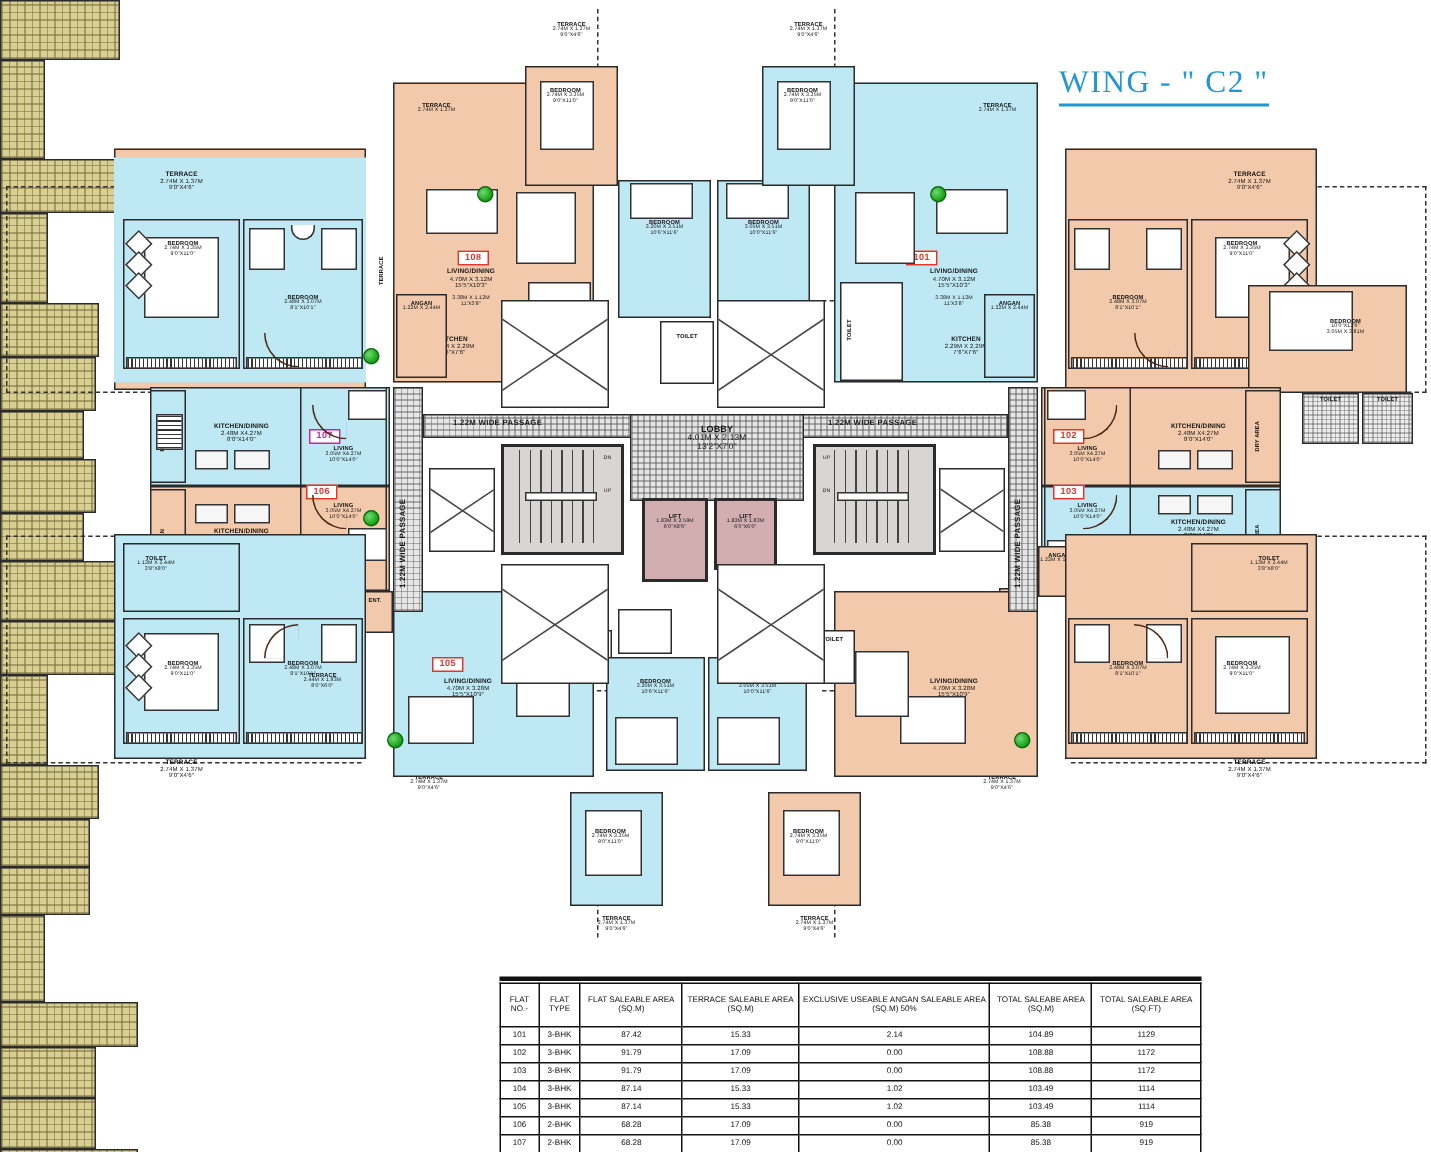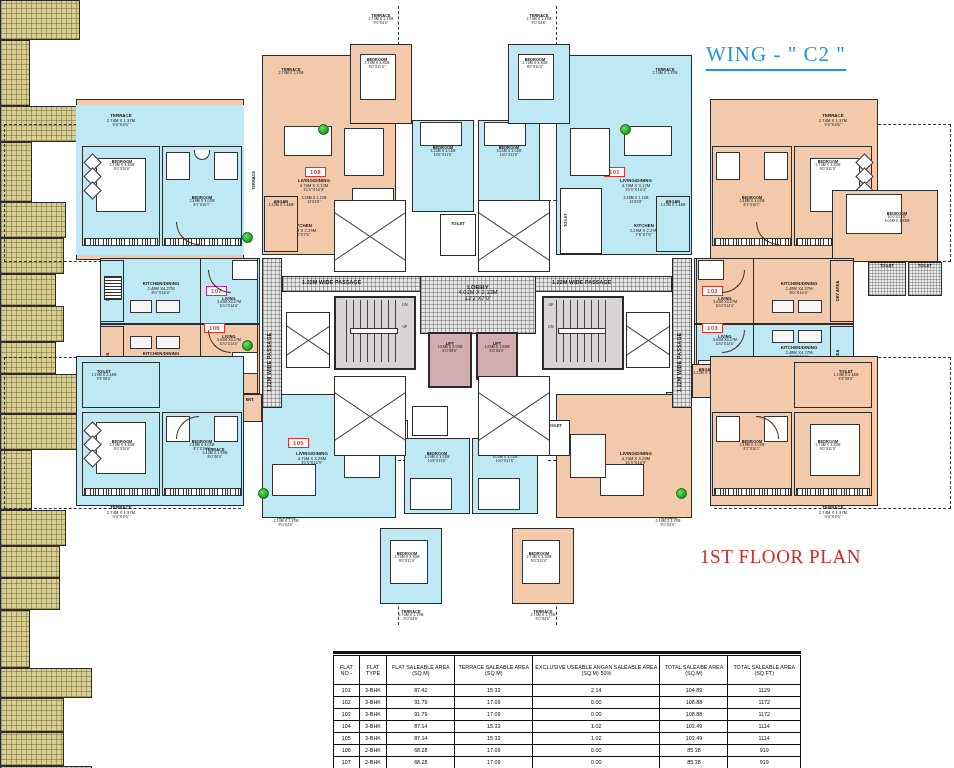--- a/index.html
+++ b/index.html
@@ -107,21 +107,20 @@
   #area-table thead th{font-weight:400;height:26px;vertical-align:middle;}
   #area-table tbody td{height:9px;}
   #table-topbar{position:absolute;left:333px;top:651px;width:468px;height:3px;background:#111;}
 </style>
 </head>
 <body>
 
 <div id="sheet">
 
   <div id="wing-title">WING - " C2 "</div>
-  <div id="floor-title">1ST FLOOR PLAN</div>
 
   <div class="dash" style="left:4px;top:124px;width:236px;height:136px;border-right:none;"></div>
   <div class="dash" style="left:4px;top:357px;width:236px;height:150px;border-right:none;"></div>
   <div class="dash" style="left:714px;top:124px;width:236px;height:136px;border-left:none;"></div>
   <div class="dash" style="left:714px;top:357px;width:236px;height:150px;border-left:none;"></div>
   <div class="dashlinev" style="left:398px;top:6px;height:60px;"></div>
   <div class="dashlinev" style="left:556px;top:6px;height:60px;"></div>
   <div class="dashlinev" style="left:398px;top:565px;height:60px;"></div>
   <div class="dashlinev" style="left:556px;top:565px;height:60px;"></div>
   <div class="dashline" style="left:286px;top:200px;width:120px;"></div>

